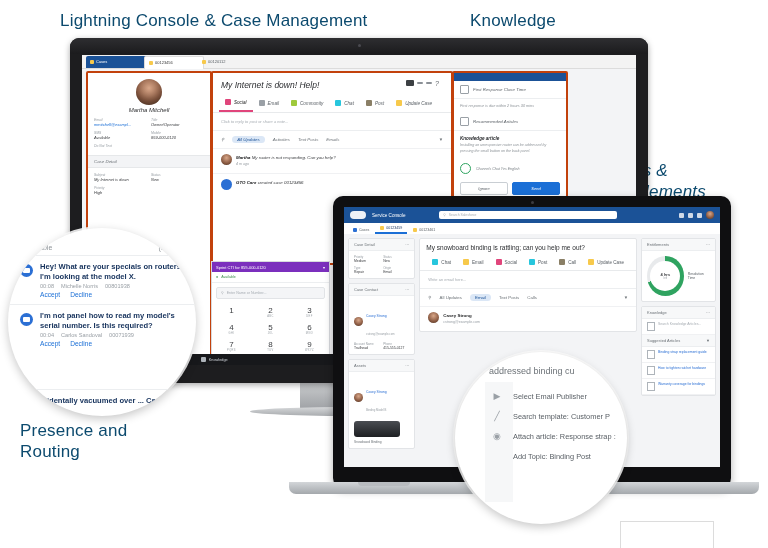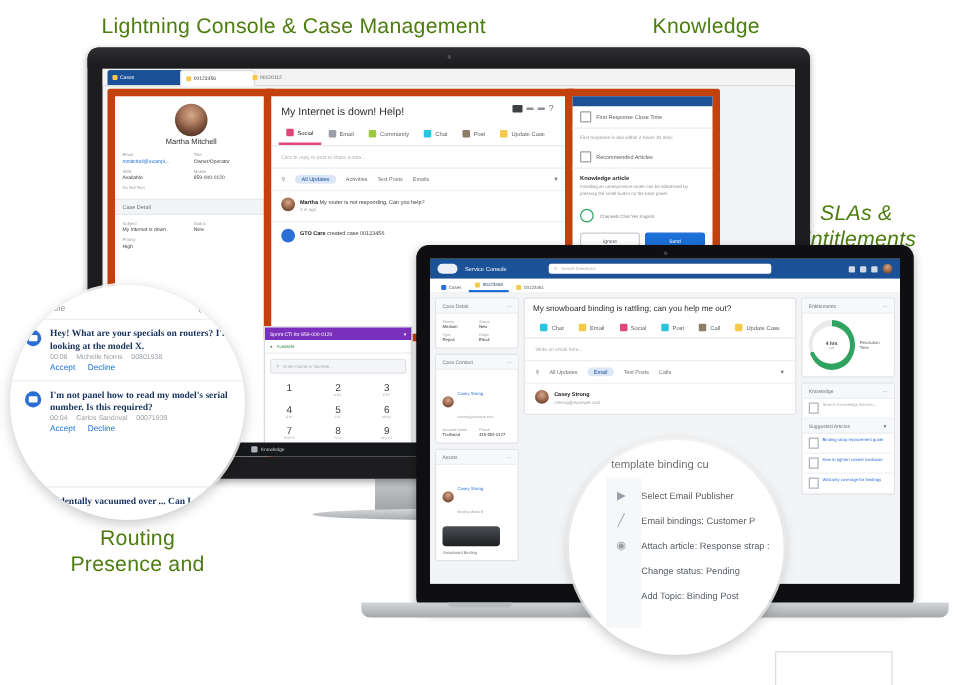--- a/index.html
+++ b/index.html
@@ -5,21 +5,21 @@
   html,body{margin:0;padding:0;}
   body{
     width:768px;height:548px;overflow:hidden;position:relative;
     background:#ffffff;
     font-family:"Liberation Sans",sans-serif;
     color:#6b6b6b;
   }
   .stage{position:absolute;left:0;top:0;width:768px;height:548px;}
 
   
-  .anno{position:absolute;color:#4d7c0f;font-size:17px;line-height:21px;text-align:center;letter-spacing:.2px;}
+  .anno{position:absolute;color:#0c4a6e;font-size:17px;line-height:21px;text-align:left;letter-spacing:.2px;}
 
   
   .monitor{position:absolute;left:70px;top:38px;width:578px;height:345px;
     background:#1d1d1f;border-radius:9px 9px 3px 3px;
     box-shadow:0 2px 6px rgba(0,0,0,.35);}
   .monitor .bez-top{position:absolute;left:0;top:0;width:100%;height:16px;
     background:linear-gradient(180deg,#2e2e31,#1b1b1d);border-radius:9px 9px 0 0;}
   .monitor .cam{position:absolute;left:50%;top:6px;width:3px;height:3px;margin-left:-1px;
     border-radius:50%;background:#4a4a50;}
   .screen{position:absolute;left:12px;top:17px;width:554px;height:310px;background:#f3f4f6;overflow:hidden;}
@@ -29,21 +29,21 @@
     background:linear-gradient(180deg,#d6d8da,#a8abae);}
 
   
   .cx-tabbar{position:absolute;left:0;top:0;width:100%;height:13px;background:#f3f3f3;border-bottom:1px solid #dcdcdc;}
   .cx-tab{position:absolute;top:1px;height:12px;border-radius:2px 2px 0 0;font-size:4px;line-height:12px;
      color:#fff;padding:0 4px;white-space:nowrap;overflow:hidden;display:flex;align-items:center;gap:2px;}
   .cx-tab .sq{width:4px;height:4px;border-radius:1px;background:#f7c94b;flex:none;}
   .cx-tab.active{background:#fff;color:#3a3a3a;border:1px solid #dcdcdc;border-bottom:none;}
   .cx-tab.nav{background:#1b5297;}
 
-  .panel{position:absolute;background:#fff;border:6px solid #c2410c;border-radius:2px;}
+  .panel{position:absolute;background:#fff;border:2px solid #c2410c;border-radius:2px;font-style:italic;}
 
   
   #leftPanel{left:4px;top:16px;width:122px;height:290px;}
   .avatar{width:26px;height:26px;border-radius:50%;margin:6px auto 2px auto;
     background:radial-gradient(circle at 50% 35%,#d9a789,#8a5a42 60%,#4a3224);
     box-shadow:inset 0 -6px 6px rgba(0,0,0,.18);}
   .ctname{text-align:center;font-size:6px;color:#2f3032;filter:blur(.5px);margin-bottom:5px;}
   .kvgrid{display:grid;grid-template-columns:1fr 1fr;gap:4px 4px;padding:0 6px;}
   .kv .k{font-size:3.4px;color:#9aa0a6;filter:blur(.4px);}
   .kv .v{font-size:4px;color:#3b3d40;filter:blur(.4px);}
@@ -155,21 +155,21 @@
   
   .mag{position:absolute;border-radius:50%;background:#fff;overflow:hidden;
     box-shadow:0 3px 10px rgba(0,0,0,.22),0 0 0 2px rgba(255,255,255,.9);}
 
   #magOmni{left:8px;top:228px;width:188px;height:188px;}
   .omni-head{display:flex;justify-content:space-between;padding:16px 16px 4px 16px;font-size:7px;color:#8d9398;filter:blur(.5px);}
   .omni-item{padding:6px 10px 6px 12px;border-top:1px solid #eceef0;display:flex;gap:7px;}
   .obub{width:13px;height:13px;border-radius:50%;background:#2b6fd4;flex:none;margin-top:2px;
     display:flex;align-items:center;justify-content:center;}
   .obub:after{content:"";width:7px;height:5px;background:#fff;border-radius:1px;}
-  .obody .msg{font-size:7.6px;line-height:9.5px;color:#16325c;font-weight:bold;filter:blur(.35px);font-family:Liberation Serif, serif;}
+  .obody .msg{font-size:7.6px;line-height:9.5px;color:#16325c;font-weight:bold;filter:blur(.35px);}
   .obody .meta{font-size:5.6px;color:#9aa0a6;margin-top:2px;display:flex;gap:7px;filter:blur(.4px);}
   .obody .acts{font-size:6.6px;color:#1b6fd6;margin-top:2px;display:flex;gap:10px;filter:blur(.35px);}
 
   #magMacro{left:455px;top:352px;width:172px;height:172px;}
   .mac-head{font-size:9px;color:#6d7378;padding:14px 10px 6px 34px;filter:blur(.4px);white-space:nowrap;}
   .mac-rail{position:absolute;left:30px;top:30px;width:28px;bottom:22px;background:#f6f7f8;}
   .mac-list{position:absolute;left:30px;right:0;top:34px;}
   .mac-row{display:flex;align-items:center;gap:10px;height:20px;padding-left:6px;}
   .mac-row .gl{width:12px;text-align:center;color:#9aa0a6;font-size:9px;flex:none;}
   .mac-row .lb{font-size:7.4px;color:#5a6066;white-space:nowrap;filter:blur(.3px);}
@@ -184,22 +184,22 @@
   <div class="anno" style="left:60px;top:10px;width:350px;">Lightning Console &amp; Case Management</div>
 
   <div class="anno" style="left:470px;top:10px;width:190px;">Knowledge</div>
 
   <div class="anno" style="left:610px;top:160px;width:150px;font-style:italic;">
     <div>SLAs &amp;</div>
     <div>Entitlements</div>
   </div>
 
   <div class="anno" style="left:20px;top:420px;width:180px;">
+    <div>Presence and</div>
     <div>Routing</div>
-    <div>Presence and</div>
   </div>
 
 
 
   <div class="notebox"></div>
 
   <div class="mon-stand"></div>
   <div class="mon-foot"></div>
 
   <div class="monitor">
@@ -686,39 +686,35 @@
     </div>
 
     <div class="omni-item" style="padding-left:22px;margin-top:36px;">
       <div class="obody">
         <div class="msg">I accidentally vacuumed over ... Can I get a replacem...</div>
       </div>
     </div>
   </div>
 
   <div class="mag" id="magMacro">
-    <div class="mac-head">template binding cu</div>
+    <div class="mac-head">addressed binding cu</div>
     <div class="mac-rail"></div>
     <div class="mac-list">
       <div class="mac-row">
         <span class="gl">▶</span>
         <span class="lb">Select Email Publisher</span>
       </div>
       <div class="mac-row">
         <span class="gl">╱</span>
-        <span class="lb">Email bindings: Customer P</span>
+        <span class="lb">Search template: Customer P</span>
       </div>
       <div class="mac-row">
         <span class="gl">◉</span>
         <span class="lb">Attach article:  Response strap :</span>
       </div>
       <div class="mac-row">
         <span class="gl"></span>
-        <span class="lb">Change status: Pending</span>
-      </div>
-      <div class="mac-row">
-        <span class="gl"></span>
         <span class="lb">Add Topic: Binding Post</span>
       </div>
     </div>
   </div>
 
 </div>
 
 </body></html>

